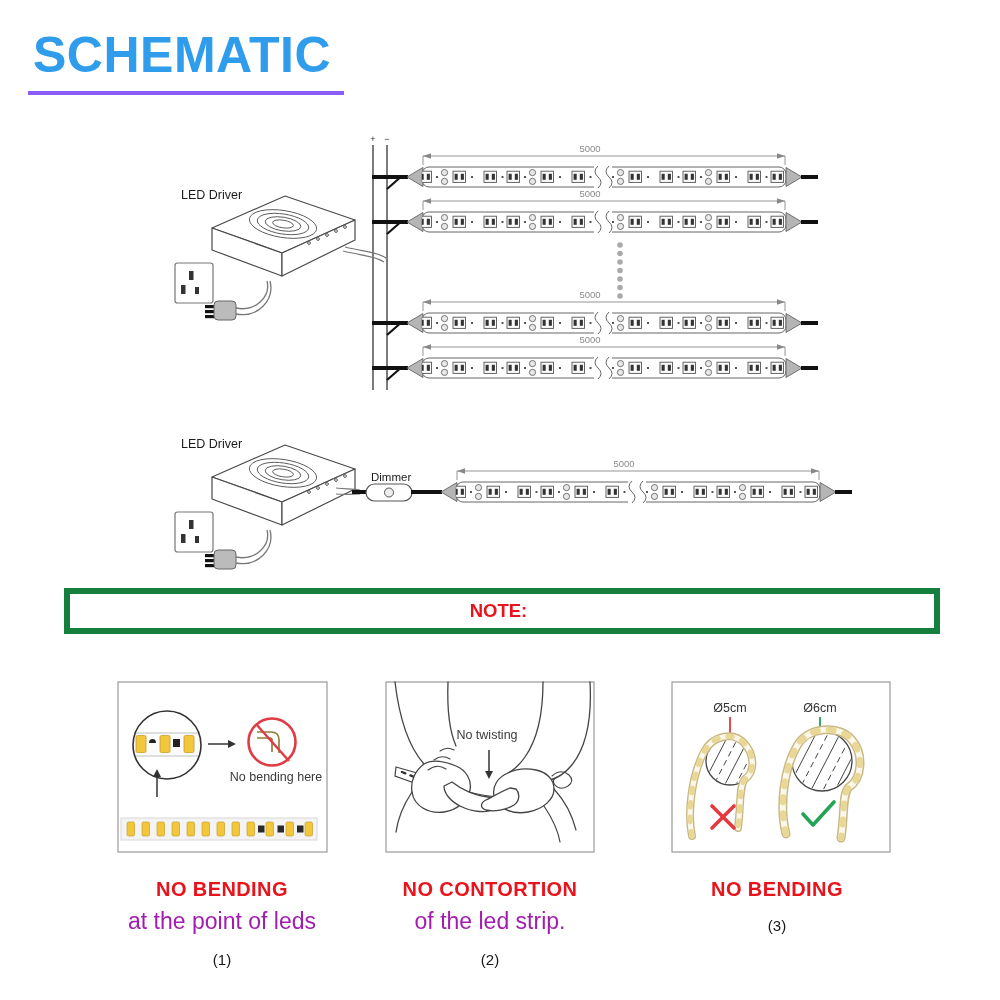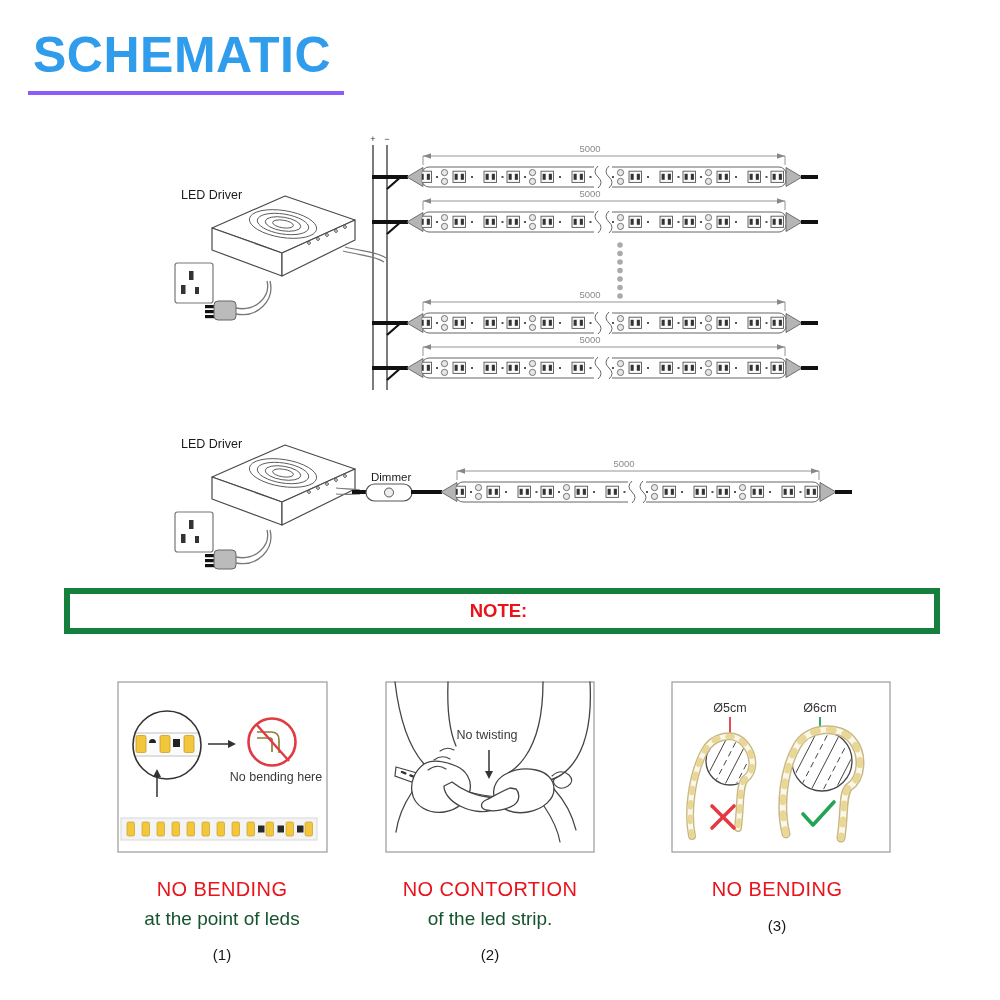--- a/index.html
+++ b/index.html
@@ -7,22 +7,22 @@
         font-family:"Liberation Sans",sans-serif;}
   #art{position:absolute;left:0;top:0;}
   .title-wrap{position:absolute;left:28px;top:26px;width:316px;border-bottom:4px solid #8b5cf6;
               padding-bottom:7px;}
   .title-text{font-size:50px;font-weight:bold;color:#2f9cec;letter-spacing:0.5px;padding-left:5px;}
   .note-box{position:absolute;left:64px;top:588px;width:864px;height:34px;border:6px solid #15803d;
             display:flex;align-items:center;justify-content:center;font-size:18.5px;color:#141414;
             white-space:nowrap;}
   .note-label{color:#e8131b;font-weight:bold;margin-right:7px;}
   .caption{position:absolute;top:878px;width:320px;transform:translateX(-50%);text-align:center;}
-  .cap-title{font-size:20px;font-weight:normal;color:#e8131b;letter-spacing:0.4px;}
-  .cap-sub{font-size:19px;color:#14532d;margin-top:7px;}
+  .cap-title{font-size:20px;font-weight:bold;color:#e8131b;letter-spacing:0.4px;}
+  .cap-sub{font-size:23px;color:#a21caf;margin-top:7px;}
   .cap-num{font-size:15px;color:#161616;margin-top:16px;}
   .svg-label{font-family:"Liberation Sans",sans-serif;}
 </style>
 </head>
 <body>
 
 <div id="page">
 
   <div class="title-wrap">
     <span class="title-text">SCHEMATIC</span>

